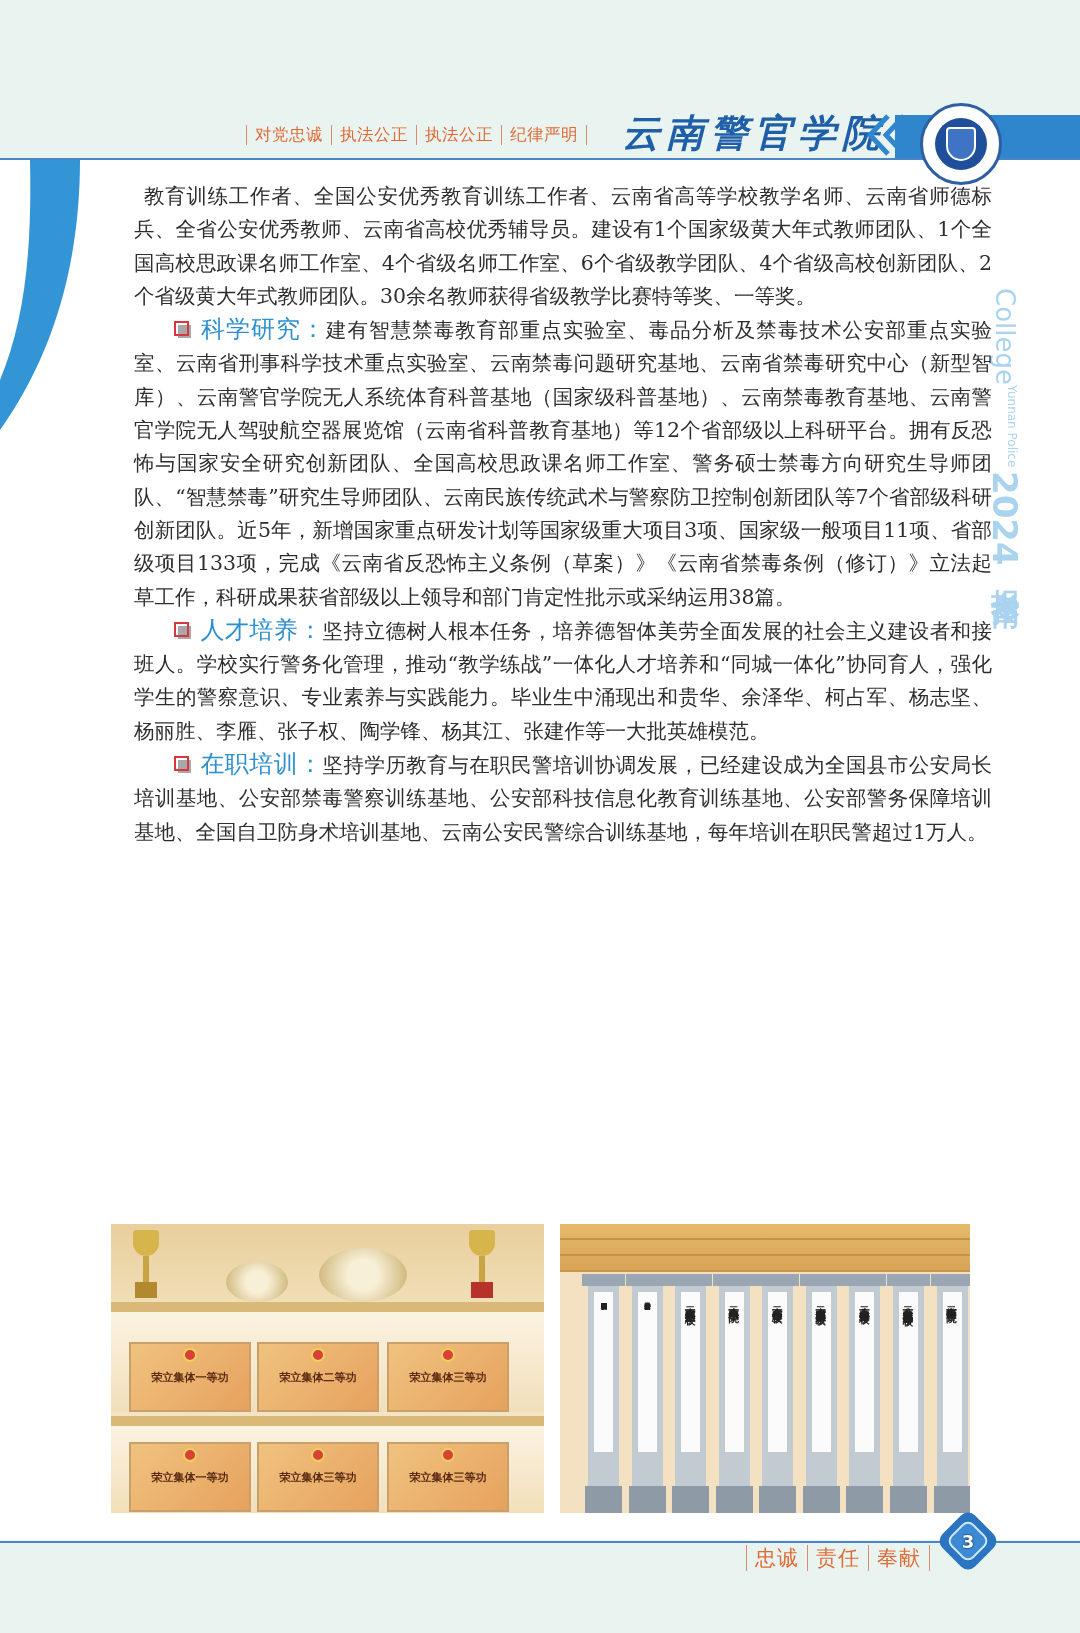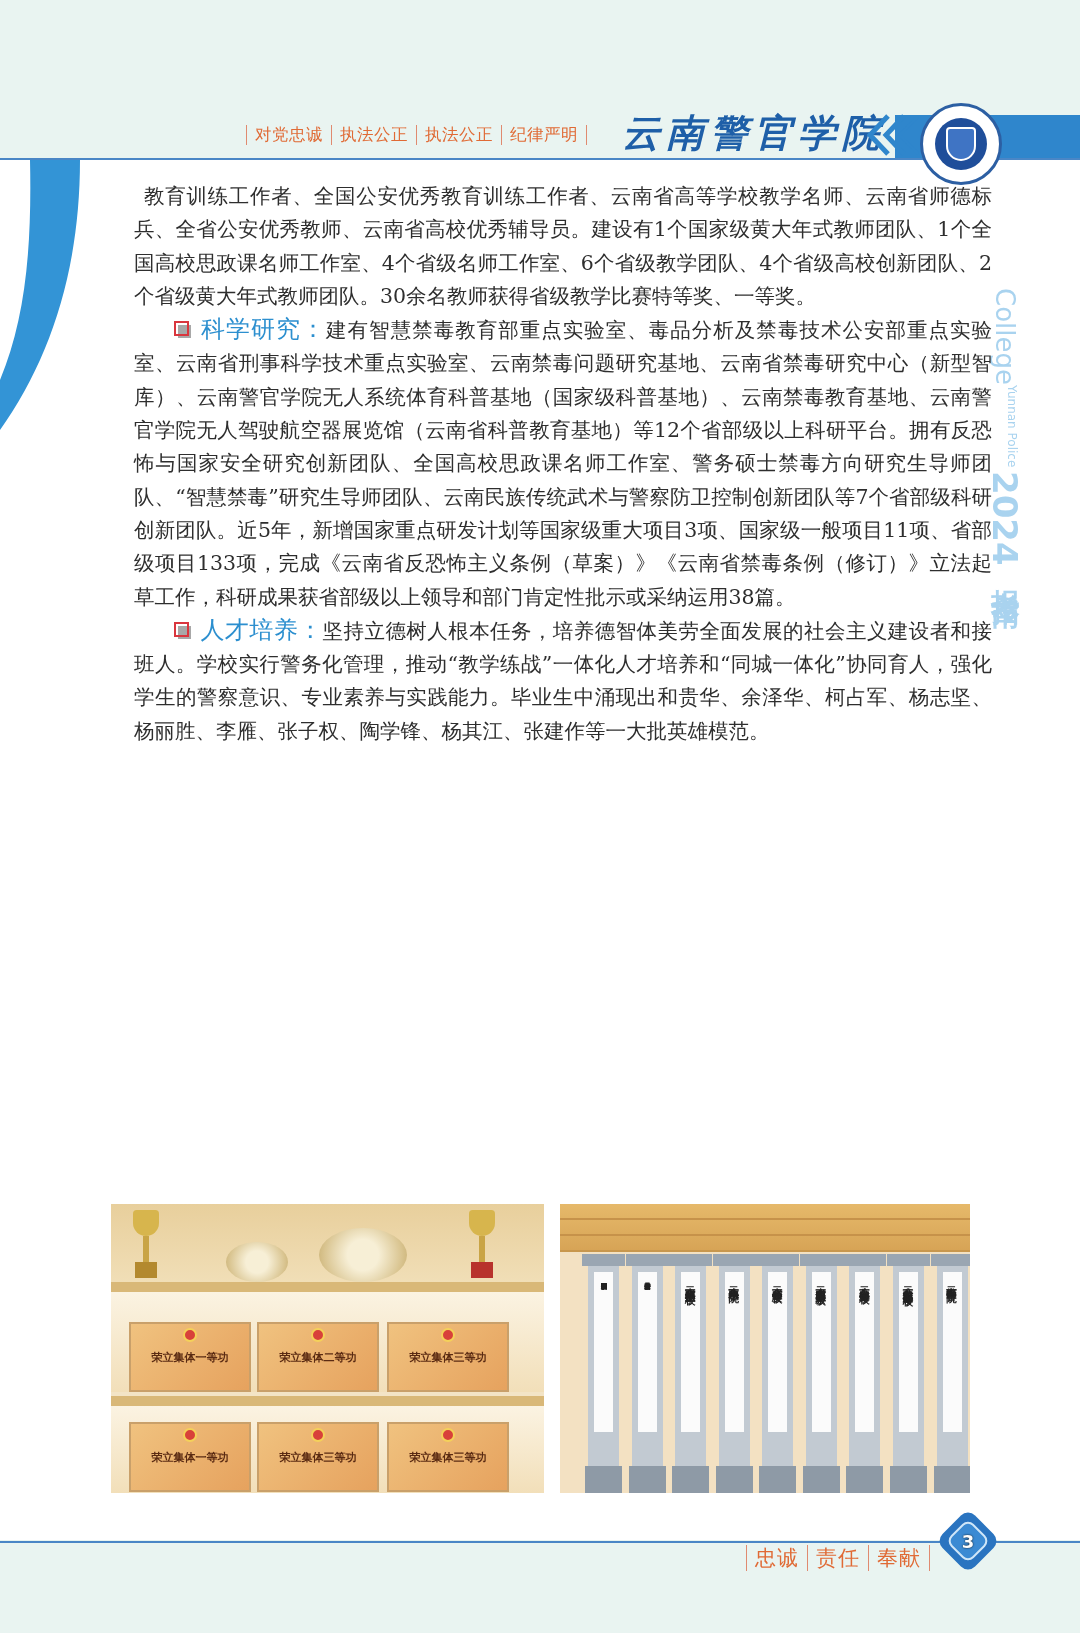--- a/index.html
+++ b/index.html
@@ -30,21 +30,21 @@
   .content { position: absolute; left: 110px; top: 180px; width: 858px; font-size: 20.5px; line-height: 33.3px; text-align: justify; text-justify: inter-ideograph; color: #2e2e2e; margin-left: 24px; }
   .content p { margin: 0; }
   .content p.indent { text-indent: 40px; }
   .content p.first { text-indent: 10px; }
   .sec-title { color: #2c8fcf; font-family: Liberation Serif, serif; font-size: 24px; }
   .sec-icon { display: inline-block; position: relative; width: 18px; height: 18px; margin-right: 8px; vertical-align: -2px; text-indent: 0; }
   .sec-icon::before { content: ""; position: absolute; left: 4px; top: 4px; width: 13px; height: 13px; background: #a8a8a8; }
   .sec-icon::after { content: ""; position: absolute; left: 0; top: 0; width: 11px; height: 11px; border: 2px solid #d9363e; background: transparent; }
 
   
-  .photo { position: absolute; overflow: hidden; }
+  .photo { position: absolute; overflow: hidden; margin-top: 20px; }
   .photo-left { left: 111px; top: 1204px; width: 433px; height: 289px; background: #f3e4c6; }
   .photo-right { left: 560px; top: 1204px; width: 410px; height: 289px; background: #f3e1c2; }
 
   
   .shelf-top { position: absolute; left: 0; top: 0; width: 100%; height: 82px; background: linear-gradient(#e8cf9c, #f1dfb8); }
   .shelf-board { position: absolute; left: 0; width: 100%; height: 10px; background: #d9b878; }
   .shelf-back { position: absolute; left: 0; width: 100%; background: linear-gradient(#fbf3e2, #f2dfb9); }
   .trophy { position: absolute; width: 26px; height: 70px; }
   .trophy .cup { position: absolute; left: 0; top: 0; width: 26px; height: 26px; background: #d7b54d; border-radius: 4px 4px 14px 14px; }
   .trophy .stem { position: absolute; left: 10px; top: 26px; width: 6px; height: 26px; background: #c9a445; }
@@ -123,20 +123,23 @@
   <p class="first">教育训练工作者、全国公安优秀教育训练工作者、云南省高等学校教学名师、云南省师德标兵、全省公安优秀教师、云南省高校优秀辅导员。建设有1个国家级黄大年式教师团队、1个全国高校思政课名师工作室、4个省级名师工作室、6个省级教学团队、4个省级高校创新团队、2个省级黄大年式教师团队。30余名教师获得省级教学比赛特等奖、一等奖。</p>
 
   <p class="indent">
     <span class="sec-icon"></span><span class="sec-title">科学研究：</span><span>建有智慧禁毒教育部重点实验室、毒品分析及禁毒技术公安部重点实验室、云南省刑事科学技术重点实验室、云南禁毒问题研究基地、云南省禁毒研究中心（新型智库）、云南警官学院无人系统体育科普基地（国家级科普基地）、云南禁毒教育基地、云南警官学院无人驾驶航空器展览馆（云南省科普教育基地）等12个省部级以上科研平台。拥有反恐怖与国家安全研究创新团队、全国高校思政课名师工作室、警务硕士禁毒方向研究生导师团队、“智慧禁毒”研究生导师团队、云南民族传统武术与警察防卫控制创新团队等7个省部级科研创新团队。近5年，新增国家重点研发计划等国家级重大项目3项、国家级一般项目11项、省部级项目133项，完成《云南省反恐怖主义条例（草案）》《云南省禁毒条例（修订）》立法起草工作，科研成果获省部级以上领导和部门肯定性批示或采纳运用38篇。</span>
   </p>
 
   <p class="indent">
     <span class="sec-icon"></span><span class="sec-title">人才培养：</span><span>坚持立德树人根本任务，培养德智体美劳全面发展的社会主义建设者和接班人。学校实行警务化管理，推动“教学练战”一体化人才培养和“同城一体化”协同育人，强化学生的警察意识、专业素养与实践能力。毕业生中涌现出和贵华、余泽华、柯占军、杨志坚、杨丽胜、李雁、张子权、陶学锋、杨其江、张建作等一大批英雄模范。</span>
   </p>
 
+  <p class="indent">
+    <span class="sec-icon"></span><span class="sec-title">在职培训：</span><span>坚持学历教育与在职民警培训协调发展，已经建设成为全国县市公安局长培训基地、公安部禁毒警察训练基地、公安部科技信息化教育训练基地、公安部警务保障培训基地、全国自卫防身术培训基地、云南公安民警综合训练基地，每年培训在职民警超过1万人。</span>
+  </p>
 
 </div>
 
 <div class="photo photo-left">
   <div class="shelf-top"></div>
   <div class="trophy" style="left:22px;top:6px;">
       <div class="cup"></div>
       <div class="stem"></div>
       <div class="base"></div>
     </div>

